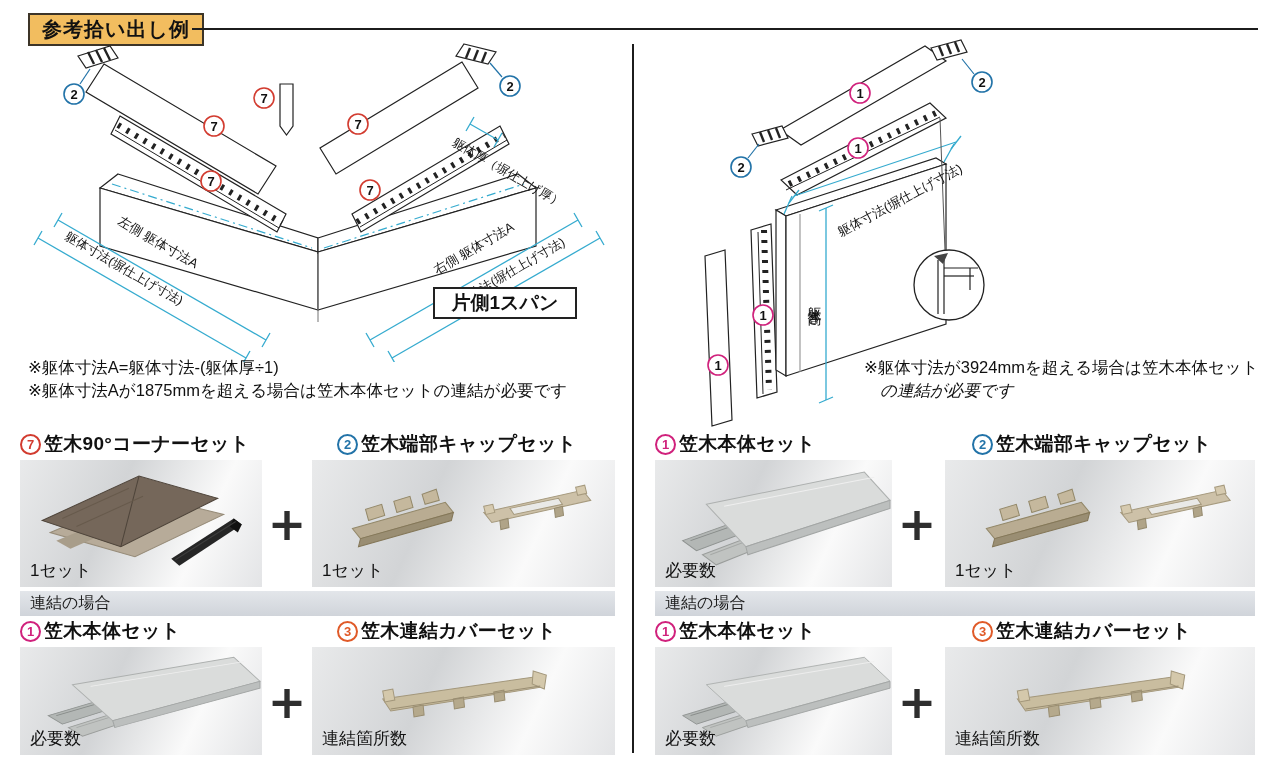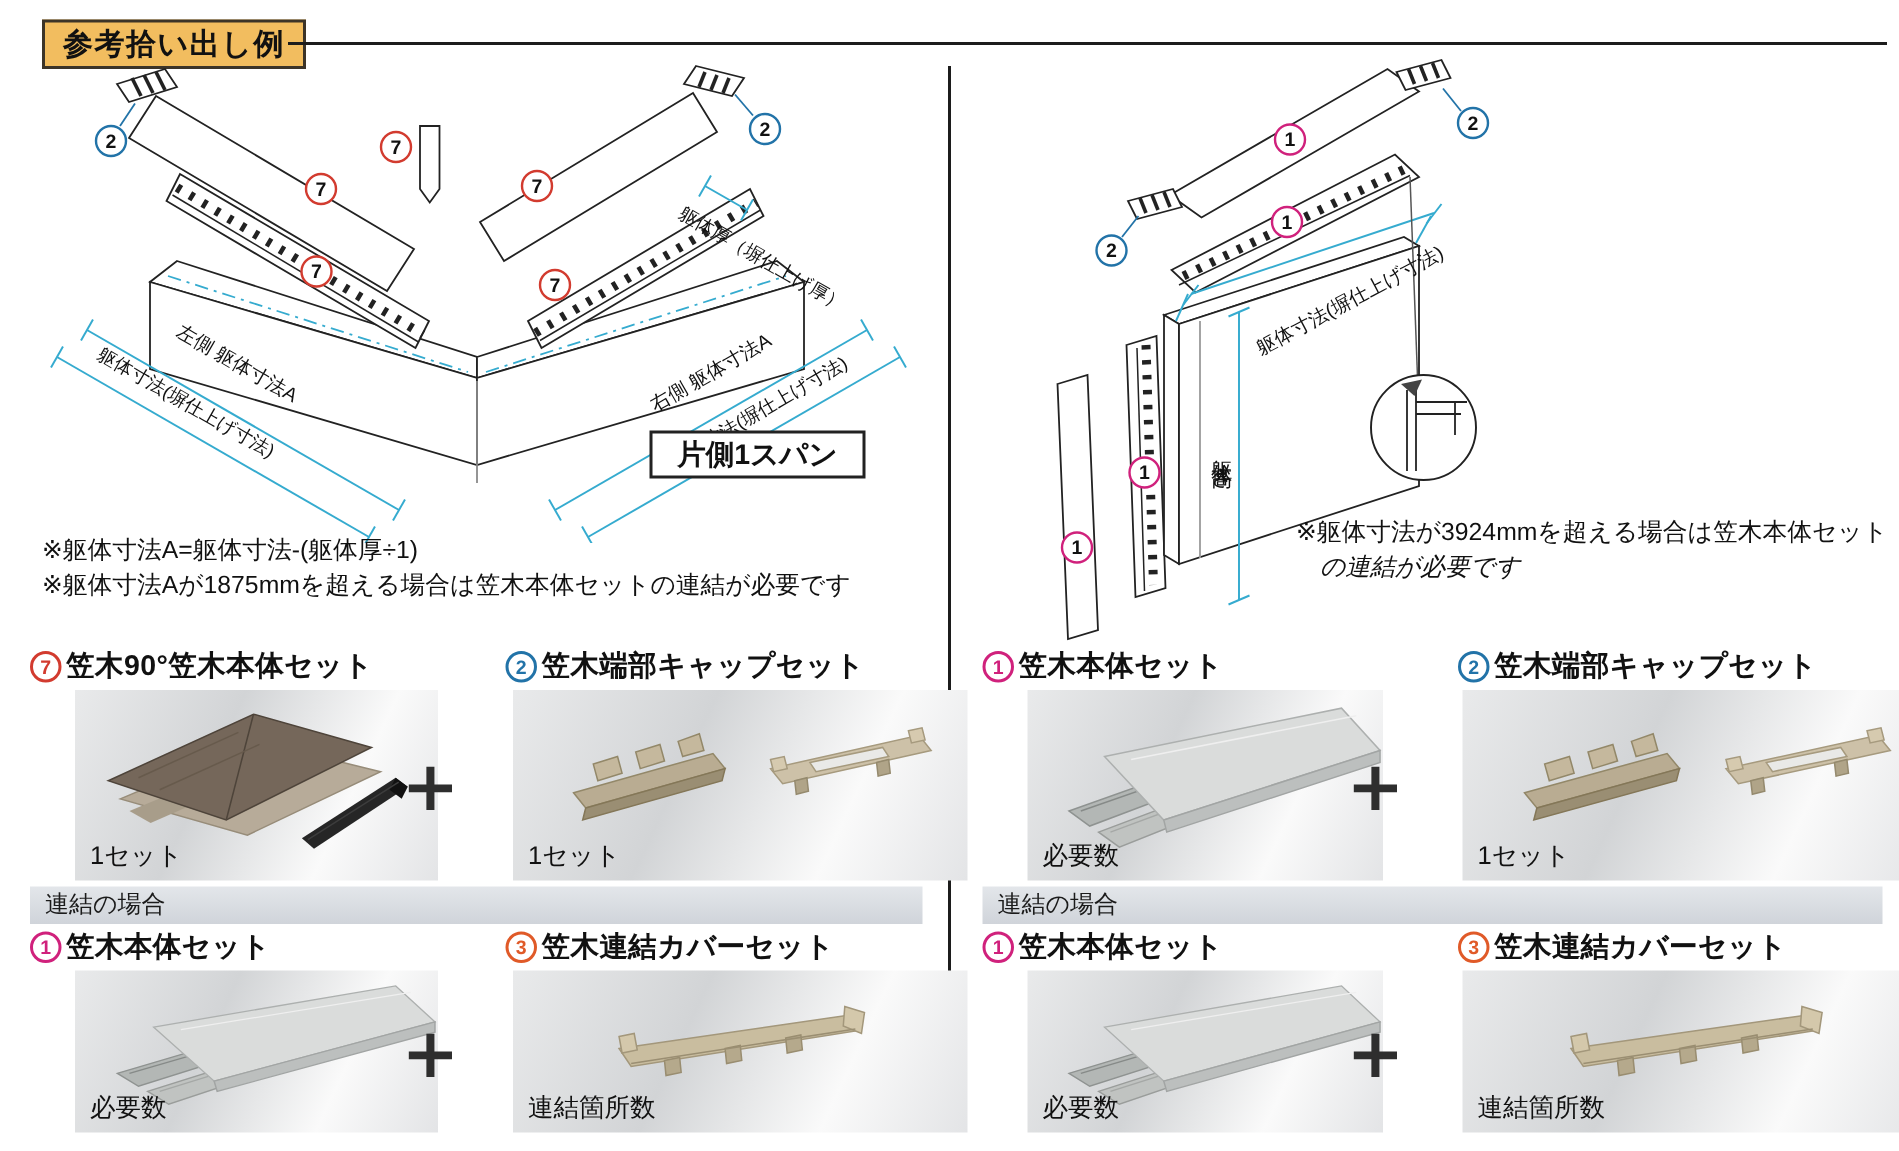--- a/index.html
+++ b/index.html
@@ -22,21 +22,21 @@
   .ptitle { font-size:19px; font-weight:bold; letter-spacing:0.3px; }
   .cnum { display:inline-flex; width:21px; height:21px; border-radius:50%;
     border:2px solid currentColor; align-items:center; justify-content:center;
     font-size:13px; font-weight:bold; margin-right:3px; background:#fff; }
   .c-red    { color:#D23B2F; }
   .c-blue   { color:#2273A8; }
   .c-pink   { color:#D0217C; }
   .c-orange { color:#E05A28; }
 
   .photo-box { position:absolute;
-    background:linear-gradient(115deg,#e9eaeb 0%,#d2d4d6 38%,#fafafa 72%,#e3e4e6 100%);margin-left:30px; }
+    background:linear-gradient(115deg,#e9eaeb 0%,#d2d4d6 38%,#fafafa 72%,#e3e4e6 100%); }
   .photo-box svg { position:absolute; left:0; top:0; width:100%; height:100%; }
   .qty { position:absolute; left:10px; bottom:5px; font-size:17px; color:#111; z-index:2; }
 
   .plus { position:absolute; width:48px; text-align:center; font-size:46px; font-weight:bold;
     color:#2e2e2e; font-family:"DejaVu Sans","Liberation Sans",sans-serif; line-height:48px; }
 
   .connect-bar { position:absolute; height:25px; display:flex; align-items:center;
     background:linear-gradient(#e3e6ea,#d0d4da); font-size:16px; color:#1b1b1b; padding-left:10px;font-family:Liberation Serif, serif; }
 
   .vtext { position:absolute; writing-mode:vertical-rl; text-orientation:upright;
@@ -248,28 +248,28 @@
       <text x="93" y="133.5" text-anchor="middle" class="callout-txt" fill="#2273A8">2</text>
       </g>
     <g>
         <circle cx="334" cy="44" r="10" fill="#fff" stroke="#2273A8" stroke-width="1.6"></circle>
       <text x="334" y="48.5" text-anchor="middle" class="callout-txt" fill="#2273A8">2</text>
       </g>
   </svg>
 
   <div class="vtext" style="left:806px; top:296px;">躯体高さ</div>
 
-  <div class="notes" style="left:864px; top:344px;">
+  <div class="notes" style="left:864px; top:356px;">
     <div>※躯体寸法が3924mmを超える場合は笠木本体セット</div>
     <div class="indent">の連結が必要です</div>
   </div>
 
   <div class="ph" style="left:20px; top:431px;">
     <span class="cnum c-red">7</span>
-    <span class="ptitle">笠木90°笠木本体セット</span>
+    <span class="ptitle">笠木90°コーナーセット</span>
   </div>
   <div class="ph" style="left:337px; top:431px;">
     <span class="cnum c-blue">2</span>
     <span class="ptitle">笠木端部キャップセット</span>
   </div>
 
   <div class="photo-box" style="left:20px; top:460px; width:242px; height:127px;">
     <svg viewBox="0 0 240 126" preserveAspectRatio="none">
       <polygon points="30,72 120,34 202,54 114,96" fill="#b7ab99" stroke="#978c79"></polygon>
       <polygon points="36,80 118,46 132,52 50,88" fill="#a89d8a" stroke="#8c young" stroke-width="0"></polygon>

